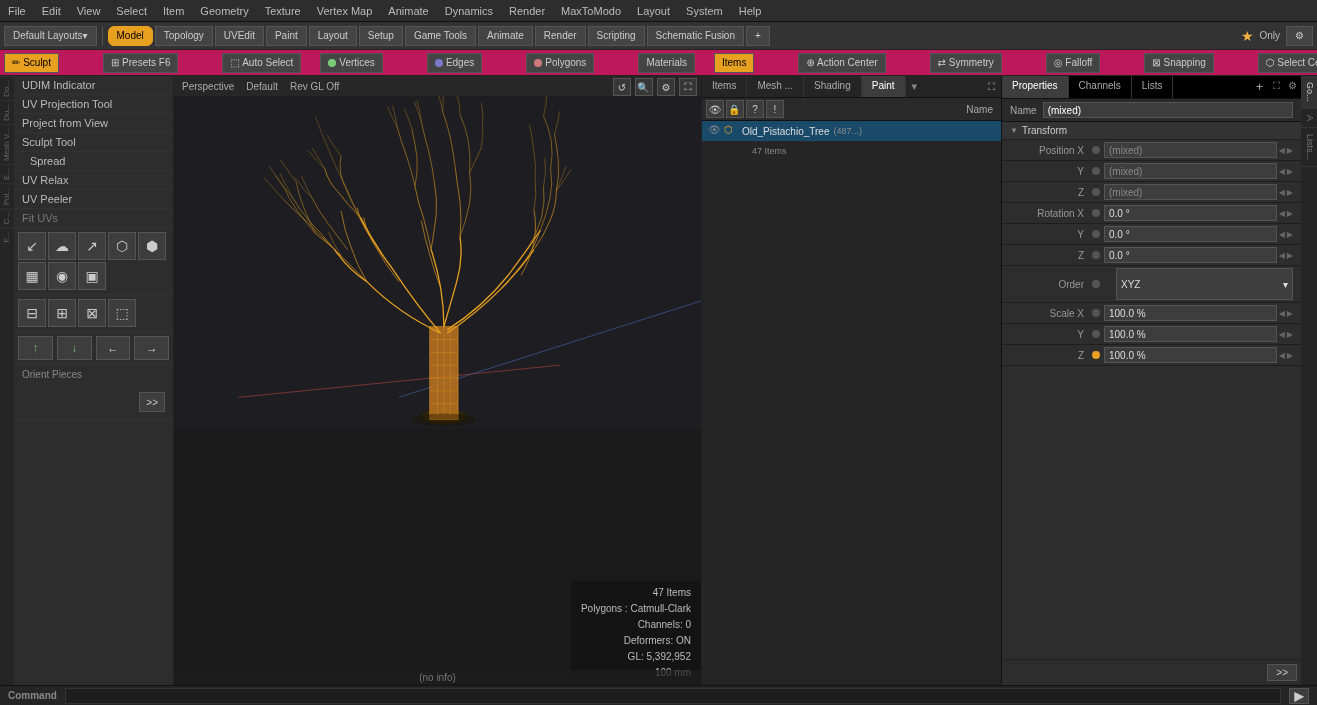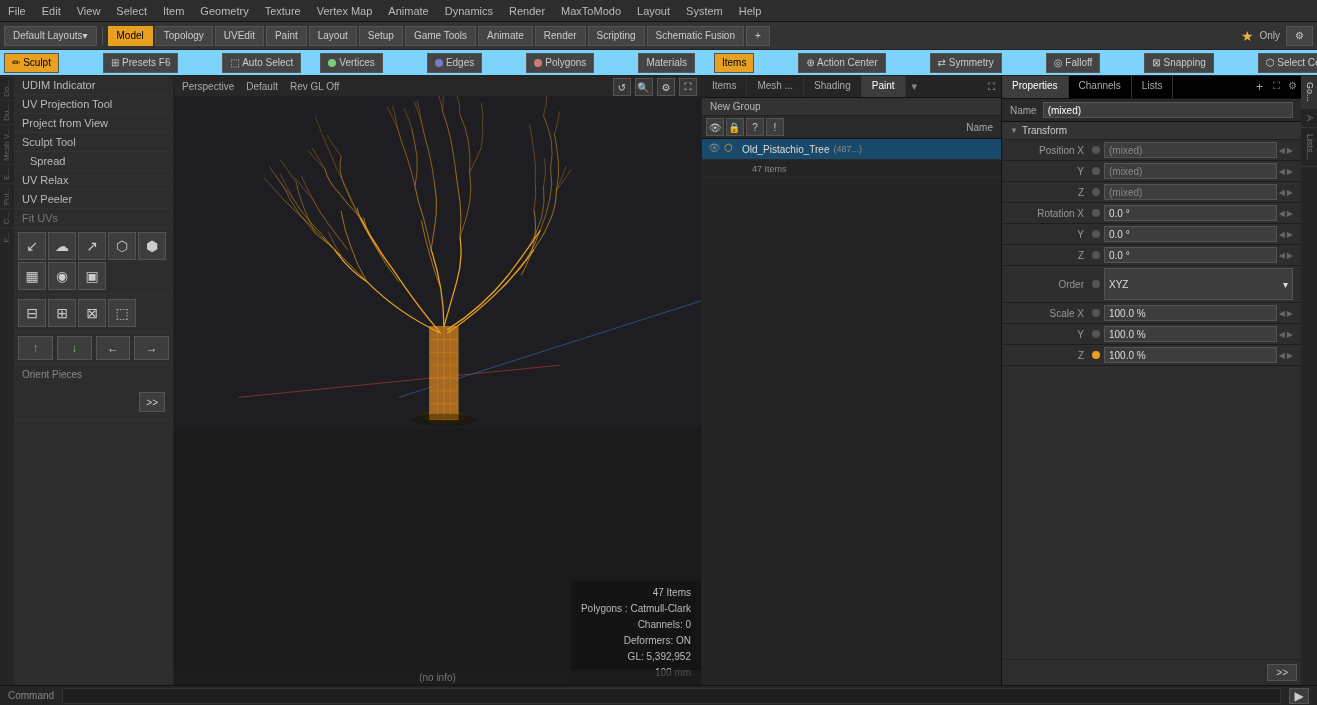--- a/index.html
+++ b/index.html
@@ -49,27 +49,27 @@
       border: 1px solid #555;
       color: #ccc;
       font-size: 10px;
       padding: 2px 8px;
       cursor: pointer;
       height: 20px;
       display: flex;
       align-items: center;
       white-space: nowrap;
     }
-    .toolbar-btn.active { background: #e8a020; color: #000; border-color: #e8a020; }
+    .toolbar-btn.active { background: #e8a020; color: #000; border-color: #e8a020; border-radius: 6px; }
     .separator { width: 1px; background: #555; height: 18px; margin: 0 3px; }
     .star-only { color: #f0b040; font-size: 14px; }
 
     
     #toolbar2 {
-      background: #7dd3fc;
+      background: #be185d;
       height: 26px;
       display: flex;
       align-items: center;
       gap: 19px;
       padding: 0 4px;
       border-bottom: 1px solid #222;
     }
     .tb2-btn {
       background: #444;
       border: 1px solid #555;
@@ -367,21 +367,21 @@
     .props-dot.orange { background: #e8a020; }
     .props-arrow { color: #666; font-size: 8px; cursor: pointer; }
     .props-dropdown { 
       background: #3d3d3d;
       border: 1px solid #555;
       color: #ddd;
       font-size: 10px;
       padding: 1px 4px;
       flex: 1;
       height: 32px;
-      display: flex; align-items: center; justify-content: space-between;
+      display: flex; align-items: center; justify-content: space-between; margin-left: 12px;
     }
     
     
     #right-side-tabs {
       width: 16px;
       background: #252525;
       display: flex;
       flex-direction: column;
     }
     .right-side-tab {
@@ -398,20 +398,21 @@
     #statusbar {
       height: 20px;
       background: #252525;
       border-top: 1px solid #111;
       display: flex;
       align-items: center;
       padding: 0 8px;
       gap: 8px;
       font-size: 10px;
       color: #888;
+      font-weight: bold;
     }
     .status-cmd {
       flex: 1;
       background: #1e1e1e;
       border: 1px solid #333;
       height: 16px;
       padding: 0 4px;
       display: flex; align-items: center;
     }
     .status-run-btn {
@@ -740,23 +741,20 @@
       <div id="right-panel">
         <div id="items-panel-header">
           <div class="items-tab">Items</div>
           <div class="items-tab">Mesh ...</div>
           <div class="items-tab">Shading</div>
           <div class="items-tab active">Paint</div>
           <div class="items-tab-more">▾</div>
           <div class="items-panel-btn">⛶</div>
         </div>
 
-        <div id="new-group-bar">
-          <span>New Group</span>
-        </div>
 
         <div id="items-toolbar">
           <div class="items-tb-btn">👁</div>
           <div class="items-tb-btn">🔒</div>
           <div class="items-tb-btn">?</div>
           <div class="items-tb-btn">!</div>
           <div style="flex:1"></div>
           <span style="color:#aaa; font-size:10px; padding: 0 4px;">Name</span>
         </div>
 

